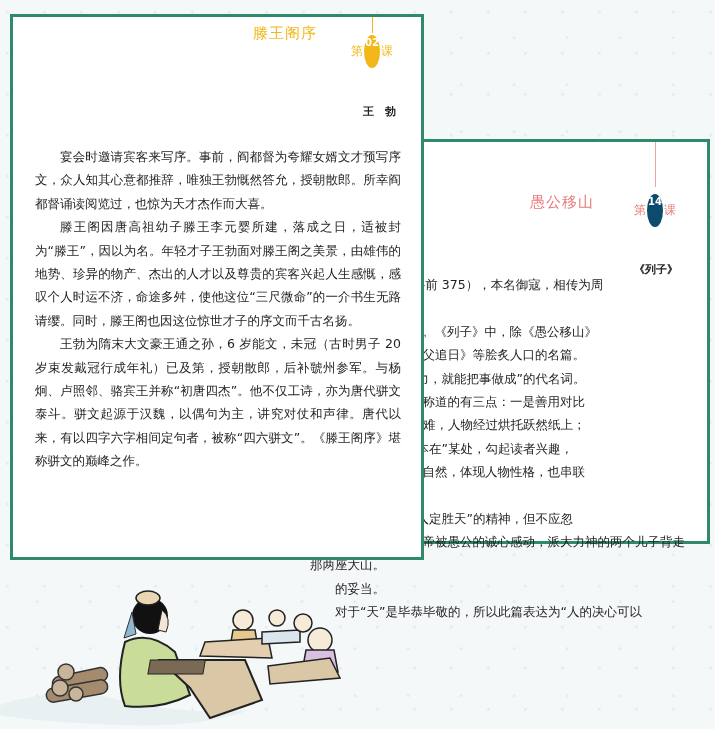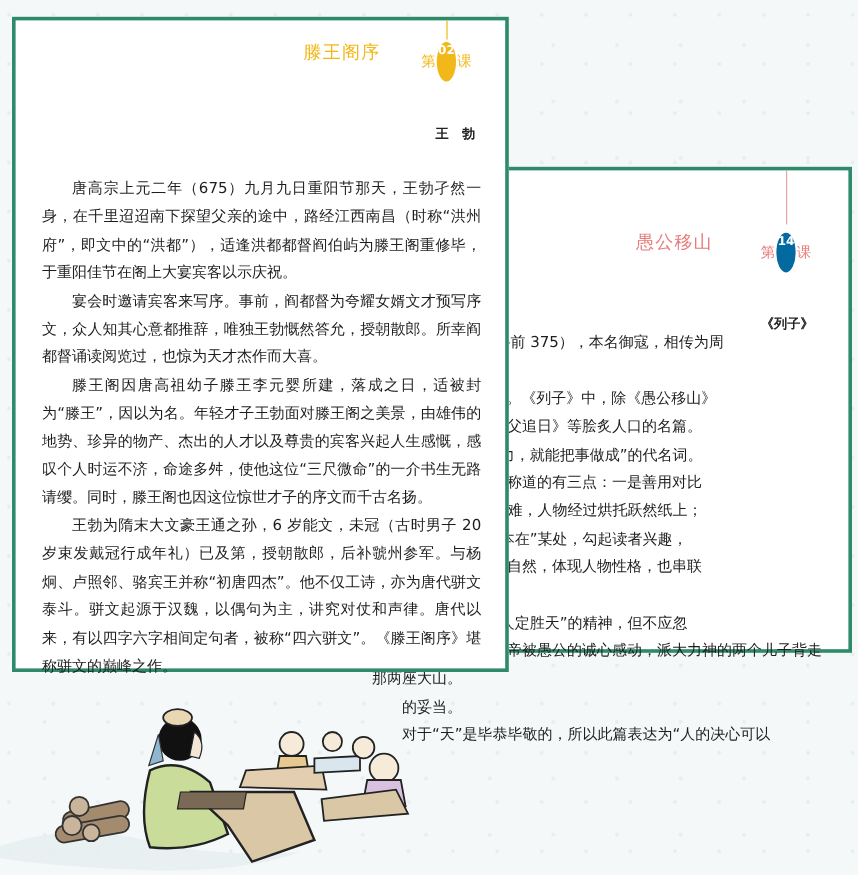--- a/index.html
+++ b/index.html
@@ -38,21 +38,21 @@
     .illustration { position: absolute; z-index: 4; }
   </style>
 </head>
 <body>
 
 <div class="page" id="page-back">
   <div class="header-line" style="left:353px; height:45px; background:#e8a3a3;"></div>
   <div class="title" style="left:228px; top:51px; color:#e87a7a;font-family:Liberation Serif, serif;">愚公移山</div>
   <div class="lesson" style="left:332px; top:52px; color:#e87a7a;">
     <span>第</span>
-    <span class="num" style="background:#0369a1;">14</span>
+    <span class="num" style="background:#0c4a6e;">14</span>
     <span>课</span>
   </div>
   <div class="author" style="left:332px; top:120px; font-weight:bold;">《列子》</div>
   <div class="body-text" id="back-body" style="top:131px;">
     <p>者列子（约前 450—前 375），本名御寇，相传为周</p>
     <p>学派的先驱者。</p>
     <p>出自《列子 · 汤问》。《列子》中，除《愚公移山》</p>
     <p>》《朝三暮四》《夸父追日》等脍炙人口的名篇。</p>
     <p>更成为“有恒心有毅力，就能把事做成”的代名词。</p>
     <p>在艺术价值上最为人称道的有三点：一是善用对比</p>
@@ -63,29 +63,28 @@
     <p>愚公移山》是表达“人定胜天”的精神，但不应忽</p>
     <p>略最后的结局还是天帝被愚公的诚心感动，派大力神的两个儿子背走</p>
     <p>那两座大山。</p>
     <p>　　的妥当。</p>
     <p>　　对于“天”是毕恭毕敬的，所以此篇表达为“人的决心可以</p>
   </div>
 </div>
 
 <div class="page" id="page-front">
   <div class="header-line" style="left:359px; height:16px; background:#f2b718;"></div>
-  <div class="title" style="left:240px; top:17px; color:#f2b718;">滕王阁序</div>
+  <div class="title" style="left:240px; top:7px; color:#f2b718;">滕王阁序</div>
   <div class="lesson" style="left:338px; top:18px; color:#f2b718;">
     <span>第</span>
     <span class="num" style="background:#f2b718;">02</span>
     <span>课</span>
   </div>
   <div class="author" style="left:350px; top:87px;">王　勃</div>
   <div class="body-text" id="front-body">
-    <p>唐高宗上元二年（675）九月九日重阳节那天，王勃孑然一身，在千里迢迢南下探望父亲的途中，路经江西南昌（时称“洪州府”，即文中的“洪都”），适逢洪都都督阎伯屿为滕王阁重修毕，于重阳佳节在阁上大宴宾客以示庆祝。</p>
     <p>宴会时邀请宾客来写序。事前，阎都督为夸耀女婿文才预写序文，众人知其心意都推辞，唯独王勃慨然答允，授朝散郎。所幸阎都督诵读阅览过，也惊为天才杰作而大喜。</p>
     <p>滕王阁因唐高祖幼子滕王李元婴所建，落成之日，适被封为“滕王”，因以为名。年轻才子王勃面对滕王阁之美景，由雄伟的地势、珍异的物产、杰出的人才以及尊贵的宾客兴起人生感慨，感叹个人时运不济，命途多舛，使他这位“三尺微命”的一介书生无路请缨。同时，滕王阁也因这位惊世才子的序文而千古名扬。</p>
     <p>王勃为隋末大文豪王通之孙，6 岁能文，未冠（古时男子 20 岁束发戴冠行成年礼）已及第，授朝散郎，后补虢州参军。与杨炯、卢照邻、骆宾王并称“初唐四杰”。他不仅工诗，亦为唐代骈文泰斗。骈文起源于汉魏，以偶句为主，讲究对仗和声律。唐代以来，有以四字六字相间定句者，被称“四六骈文”。《滕王阁序》堪称骈文的巅峰之作。</p>
   </div>
 </div>
 
 <svg class="illustration" style="left:0; top:560px;" width="400" height="169" viewBox="0 0 400 169">
 
   <path d="M0 145 Q60 125 120 140 T250 150 Q200 168 120 165 T0 155 Z" fill="#e6eef0" opacity="0.8"></path>
 

